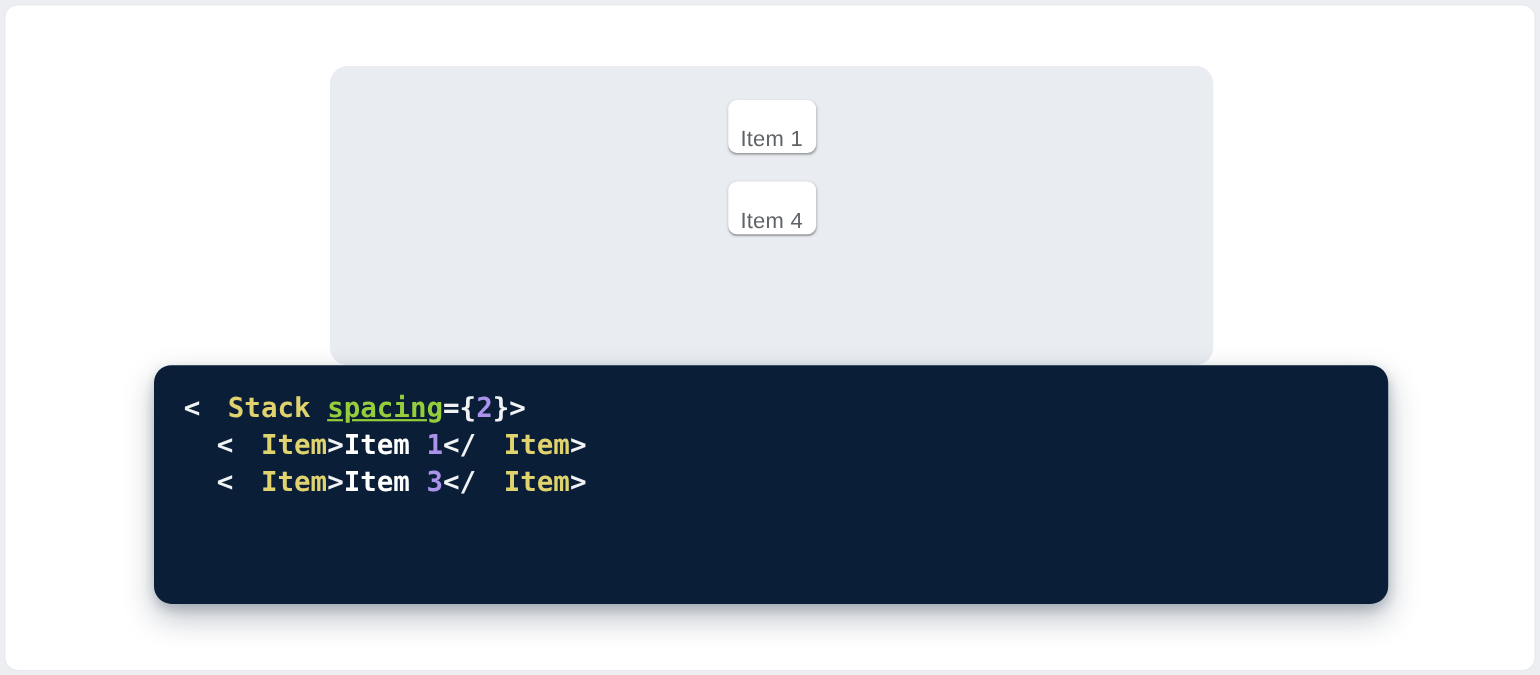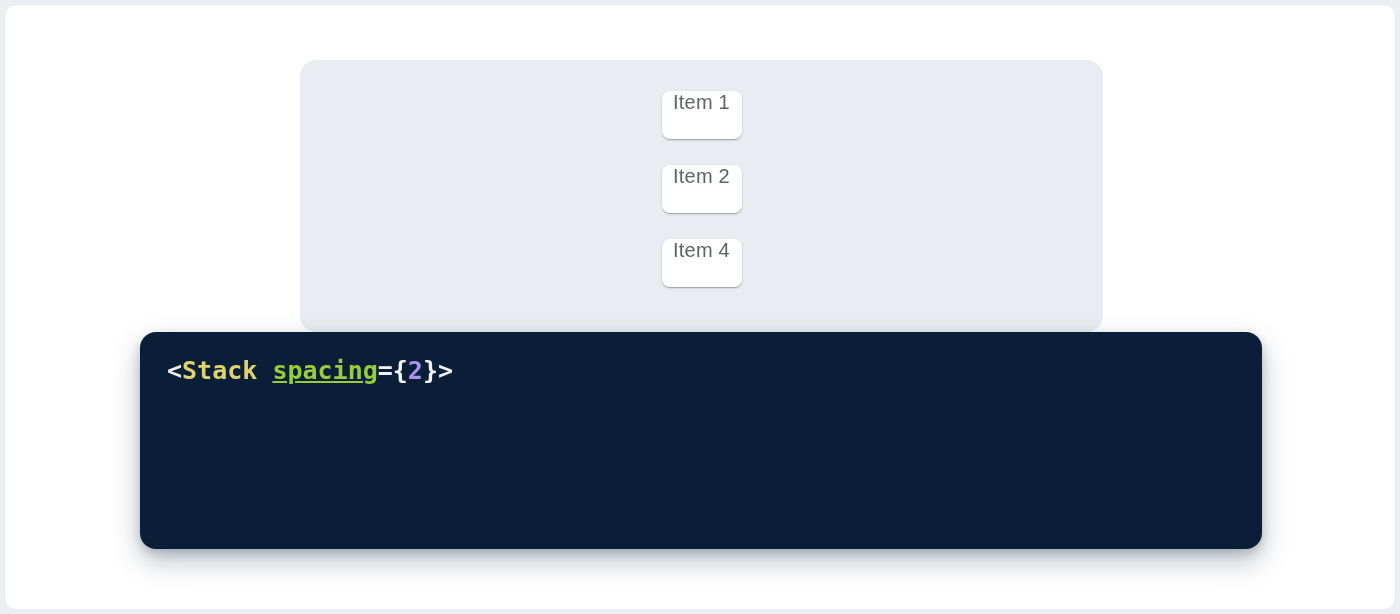--- a/index.html
+++ b/index.html
@@ -39,21 +39,21 @@
     gap: 26px;
   }
 
   .item-card {
     width: 80px;
     height: 48px;
     background: var(--item-bg, #ffffff);
     border-radius: 8px;
     box-shadow: 0 2px 1px -1px rgba(0,0,0,0.14), 0 1px 1px 0 rgba(0,0,0,0.10), 0 1px 3px 0 rgba(0,0,0,0.16);
     display: flex;
-    align-items: flex-start;
+    align-items: flex-end;
     justify-content: center;
   }
   .item-card span {
     font-size: 20px;
     color: var(--item-text, #5f6368);
     letter-spacing: 0.2px;
     white-space: nowrap;
   }
 
   .code-block {
@@ -70,42 +70,41 @@
 
   .code-content {
     font-family: "DejaVu Sans Mono", "Liberation Mono", monospace;
     font-weight: 700;
     font-size: 25px;
     line-height: 33.6px;
     letter-spacing: 0;
   }
   .code-line { white-space: pre; }
 
-  .tok-tag   { color: var(--code-tag,   #e0d36e); }
+  .tok-tag   { color: var(--code-tag,   #e0d36e); margin-left: 25px; }
   .tok-attr  { color: var(--code-attr,  #95ce3a); text-decoration: underline; }
   .tok-num   { color: var(--code-num,   #ab93ec); }
   .tok-punct { color: var(--code-punct, #f0f2f4); }
   .tok-plain { color: var(--code-plain, #ffffff); }
 </style>
 </head>
 <body>
 
 <div class="app-card"></div>
 
 <div class="demo-panel">
   <div class="stack">
     <div class="item-card">
       <span>Item 1</span>
     </div>
     <div class="item-card">
-      <span>Item 2</span>
-    </div>
-    <div class="item-card">
       <span>Item 4</span>
     </div>
   </div>
 </div>
 
 <div class="code-block">
   <div class="code-content">
       <div class="code-line"><span class="tok-punct">&lt;</span><span class="tok-tag">Stack</span><span class="tok-plain"> </span><span class="tok-attr">spacing</span><span class="tok-punct">={</span><span class="tok-num">2</span><span class="tok-punct">}&gt;</span></div>
+      <div class="code-line"><span class="tok-plain">  </span><span class="tok-punct">&lt;</span><span class="tok-tag">Item</span><span class="tok-punct">&gt;</span><span class="tok-plain">Item </span><span class="tok-num">1</span><span class="tok-punct">&lt;/</span><span class="tok-tag">Item</span><span class="tok-punct">&gt;</span></div>
+      <div class="code-line"><span class="tok-plain">  </span><span class="tok-punct">&lt;</span><span class="tok-tag">Item</span><span class="tok-punct">&gt;</span><span class="tok-plain">Item </span><span class="tok-num">3</span><span class="tok-punct">&lt;/</span><span class="tok-tag">Item</span><span class="tok-punct">&gt;</span></div>
     </div>
 </div>
 
 </body></html>

